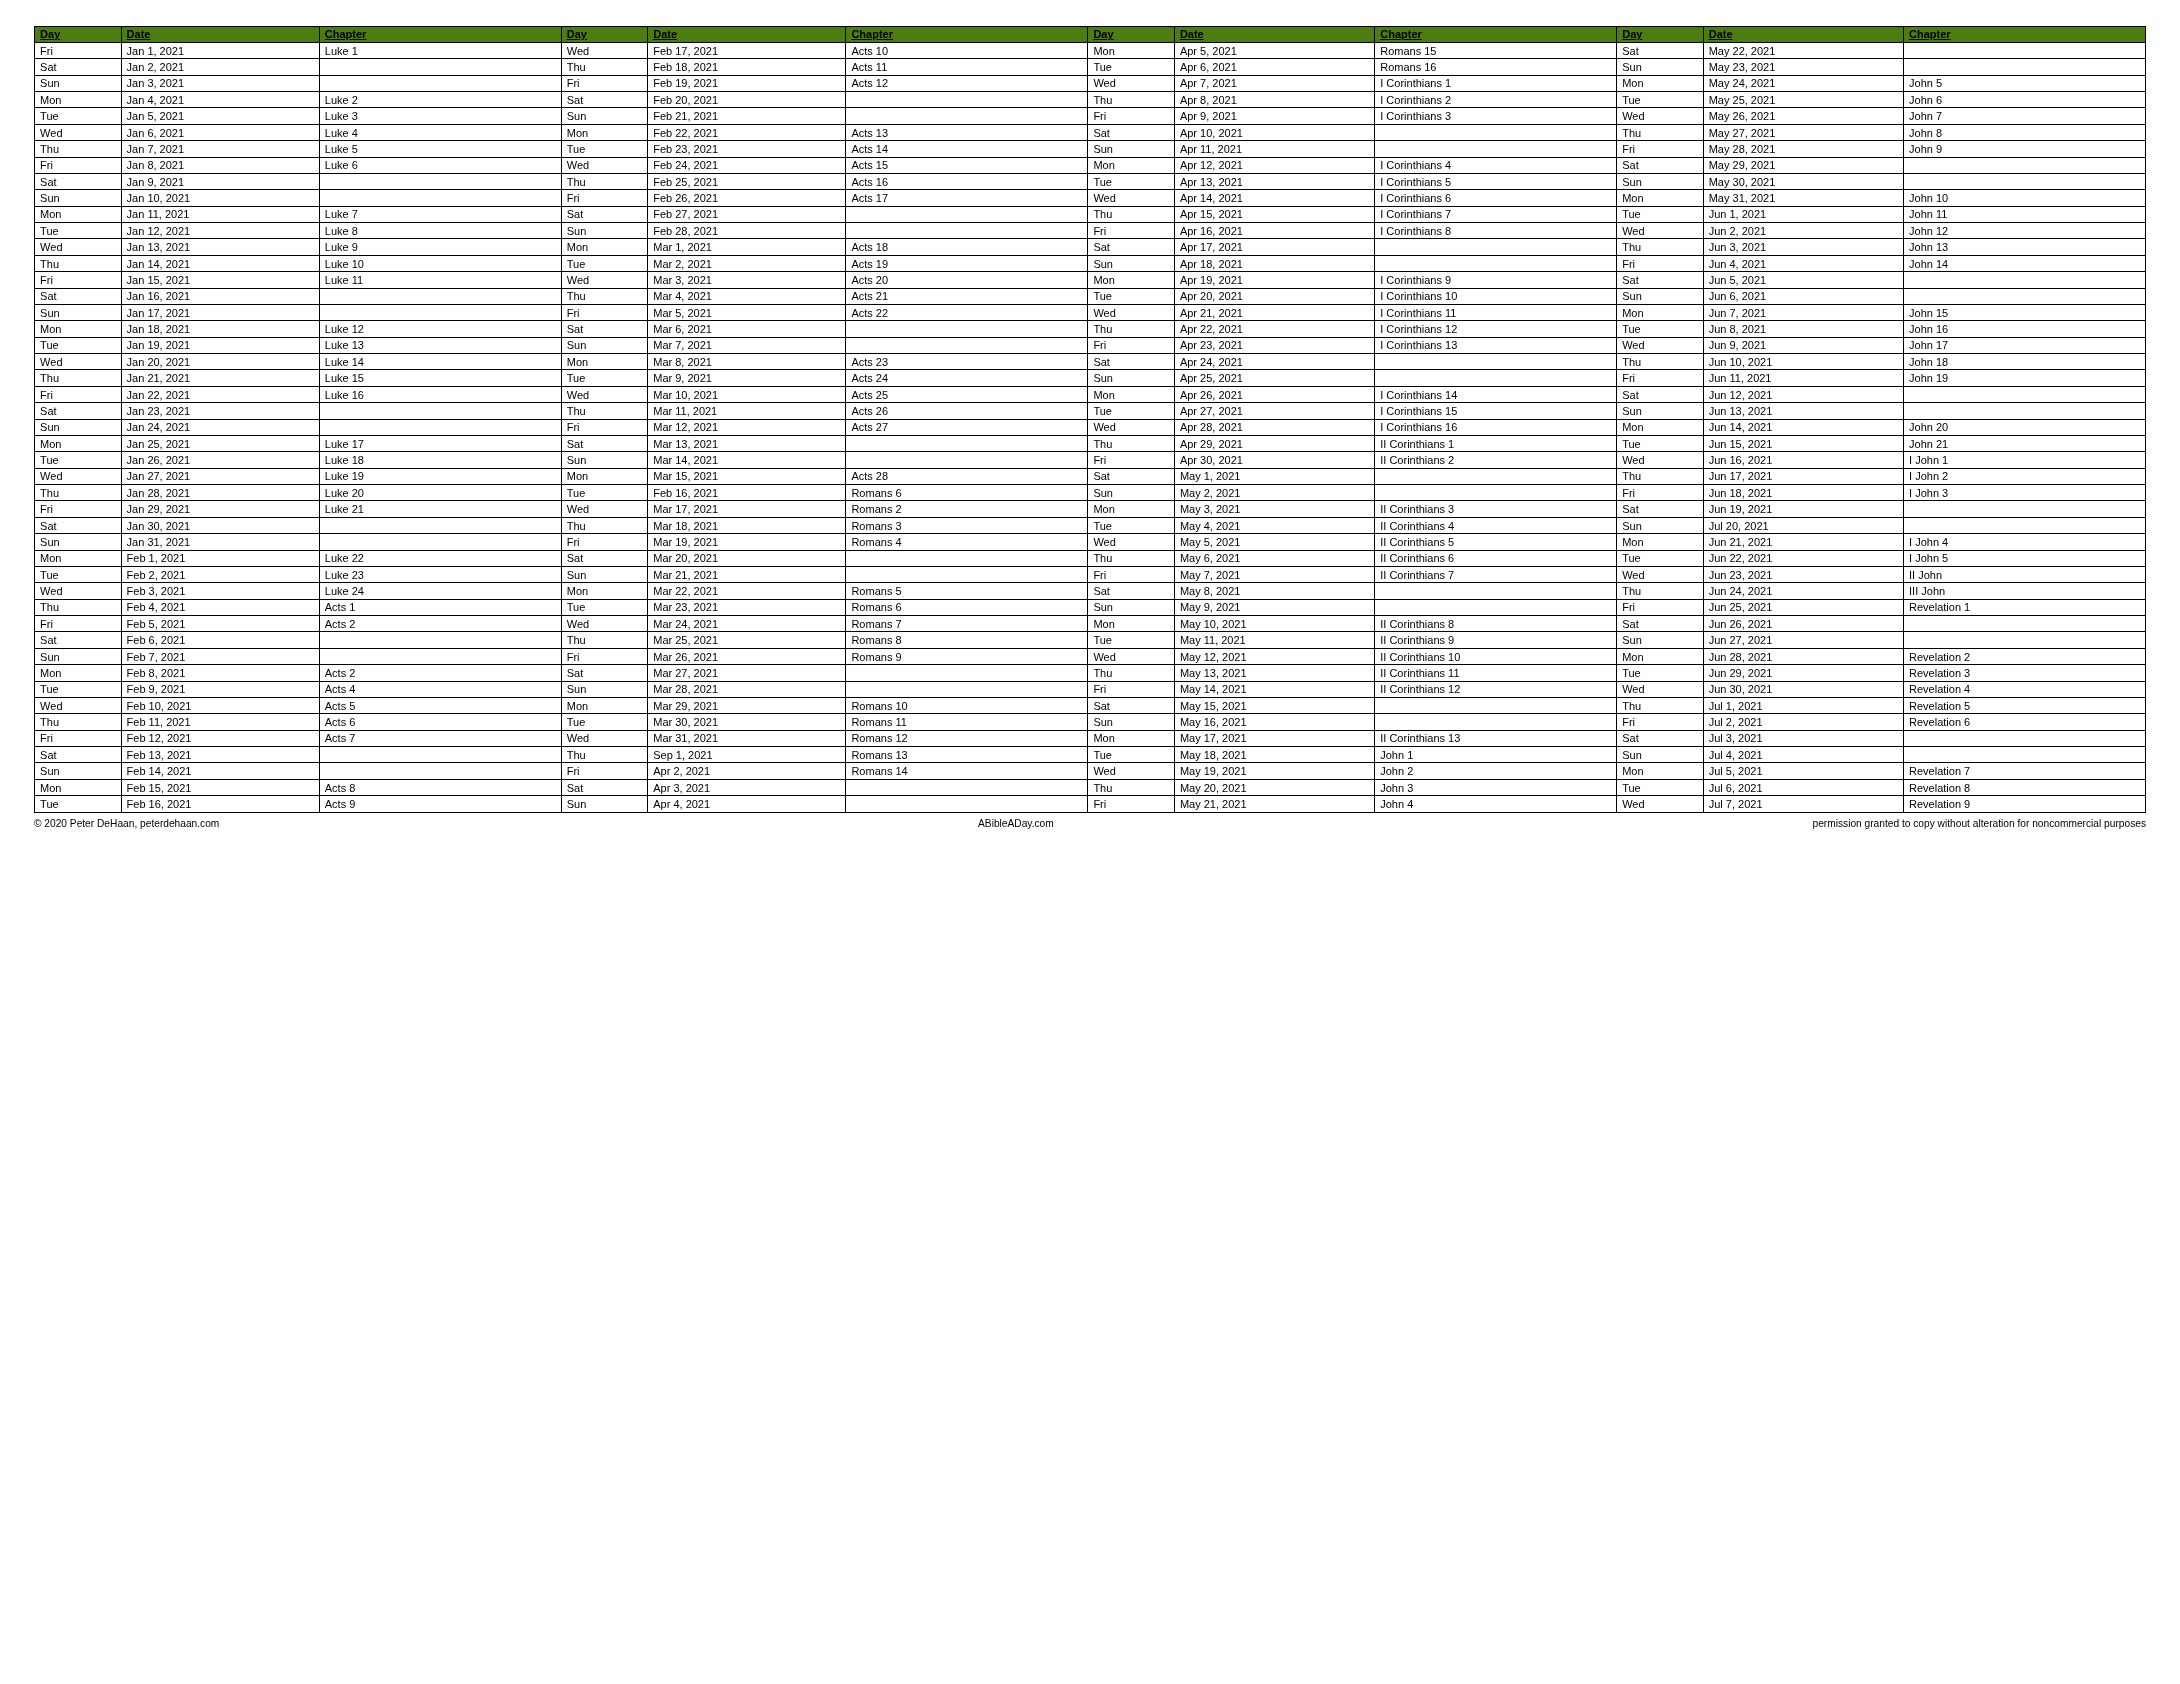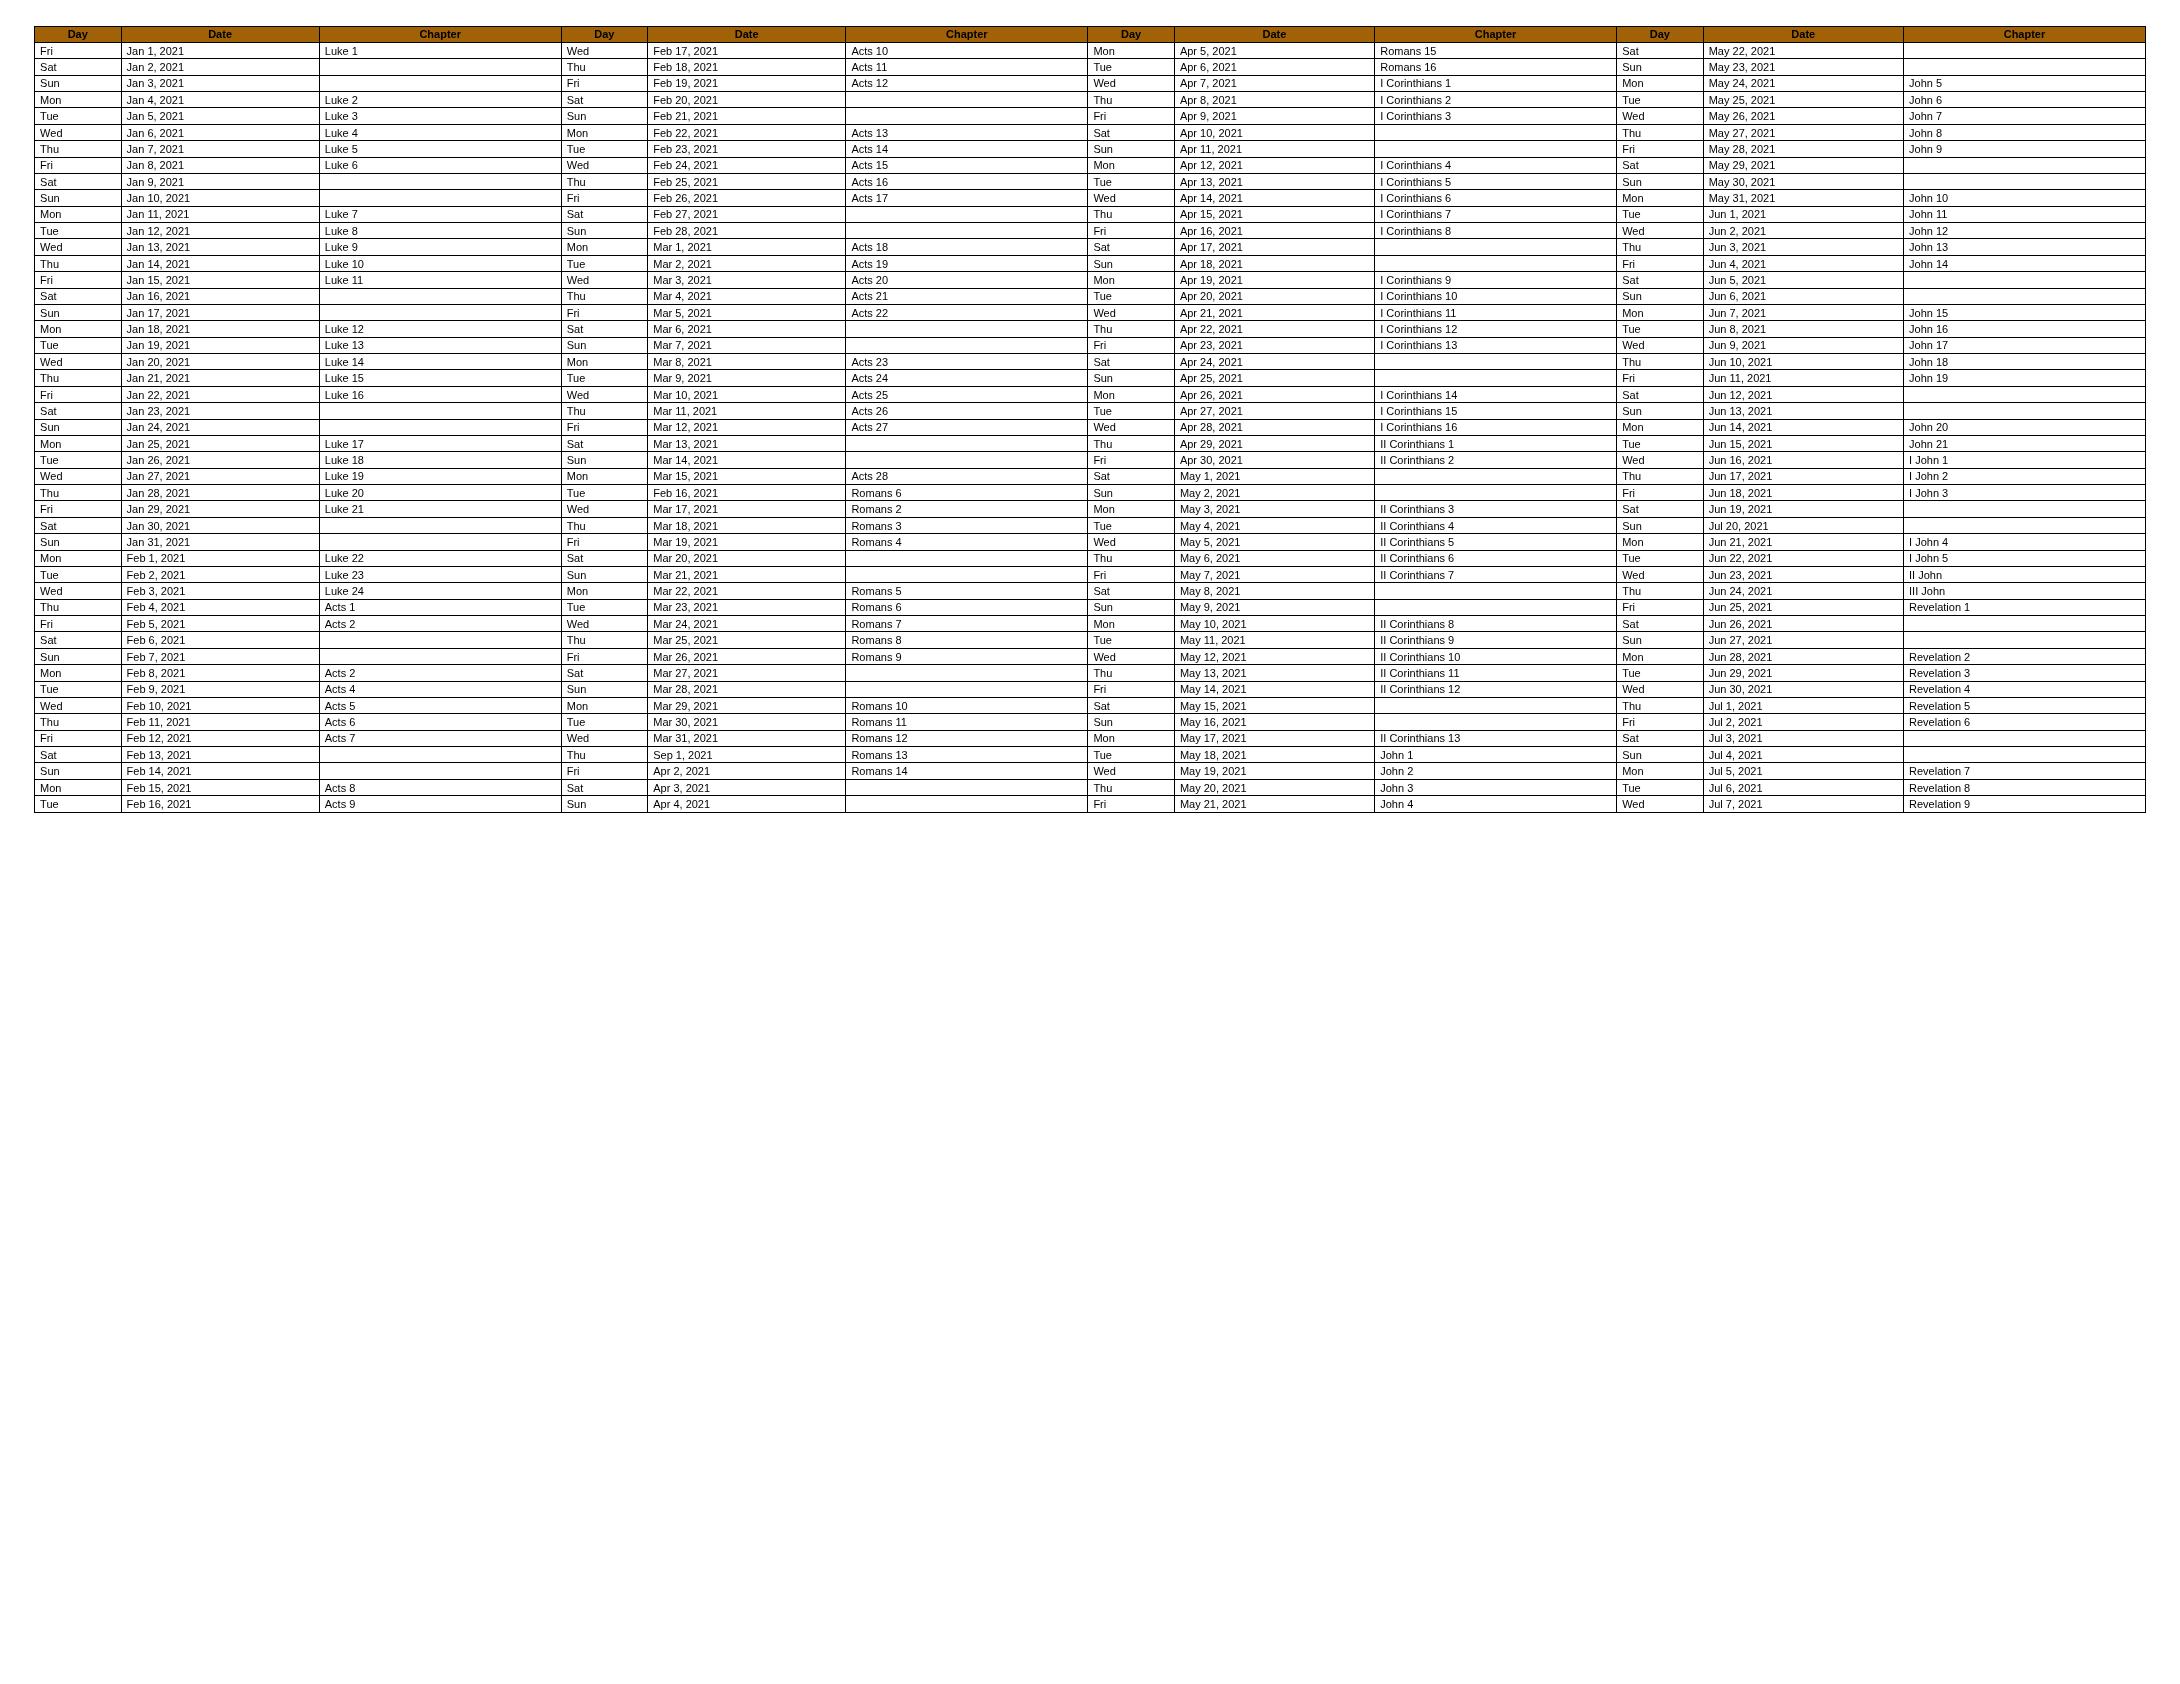--- a/index.html
+++ b/index.html
@@ -14,23 +14,24 @@
       width: 100%;
       border-collapse: collapse;
       border: 1.7px solid #000;
     }
     .main-table th, .main-table td {
       border: 0.9px solid #000;
       padding: 1.7px 5.1px;
       white-space: nowrap;
     }
     .main-table th {
+      text-decoration: underline;
       font-weight: bold;
-      background: #a16207;
-      text-align: center;
+      background: #4d7c0f;
+      text-align: left;
     }
     .footer {
       display: flex;
       justify-content: space-between;
       margin-top: 5.1px;
       font-size: 10.2px;
     }
     table {
       width: 100%;
       border-collapse: collapse;
@@ -715,14 +716,19 @@
           <td style="border-left: 1.7px solid rgb(0, 0, 0);">Fri</td>
           <td>May 21, 2021</td>
           <td>John 4</td>
           <td style="border-left: 1.7px solid rgb(0, 0, 0);">Wed</td>
           <td>Jul 7, 2021</td>
           <td>Revelation 9</td>
         </tr>
       </tbody>
   </table>
 
+  <div class="footer">
+    <span>© 2020 Peter DeHaan, peterdehaan.com</span>
+    <span>ABibleADay.com</span>
+    <span>permission granted to copy without alteration for noncommercial purposes</span>
+  </div>
 </div>
 
 
 </body></html>

